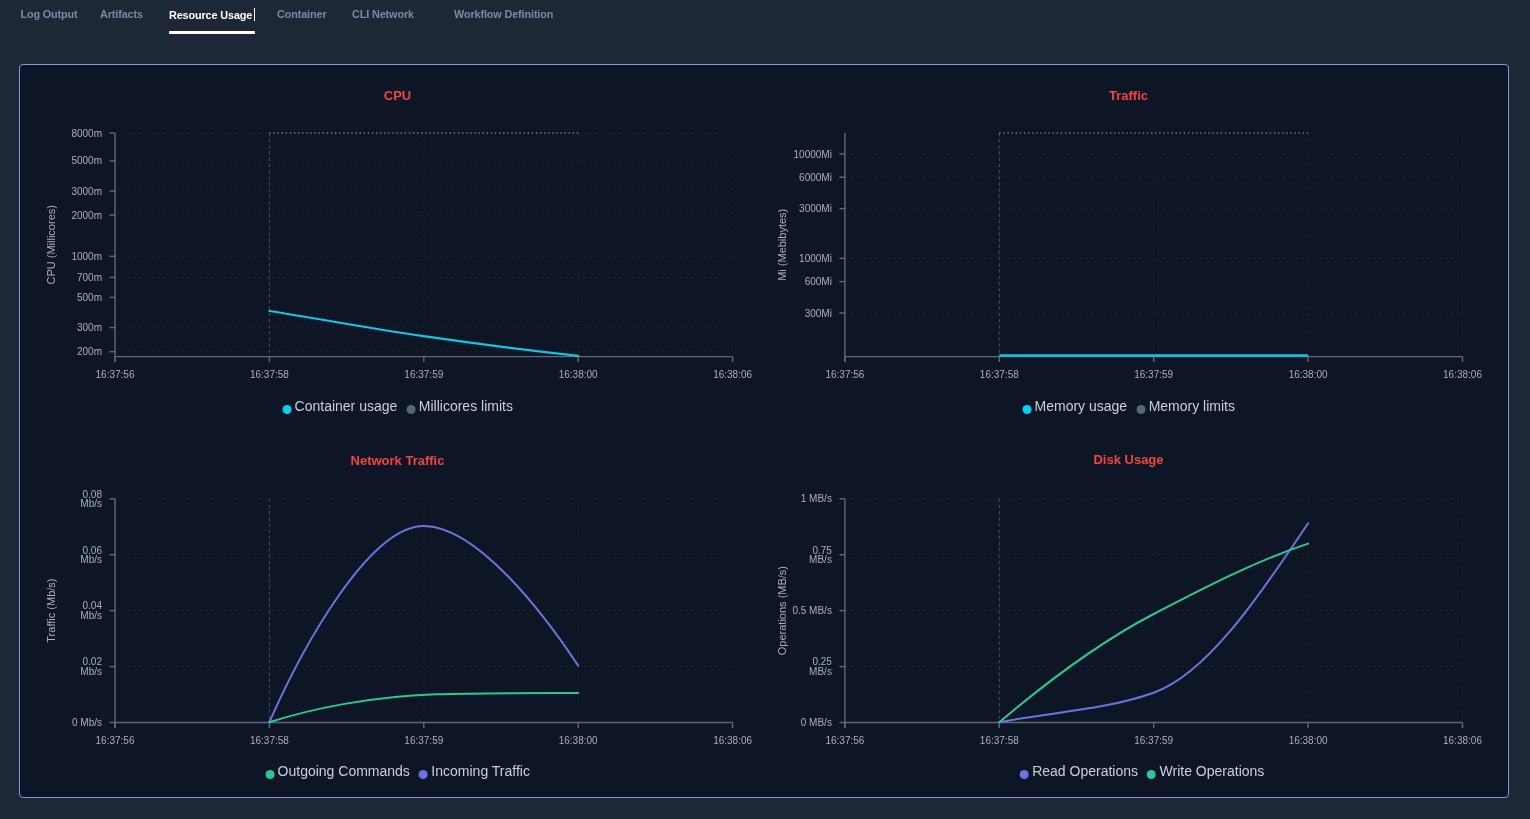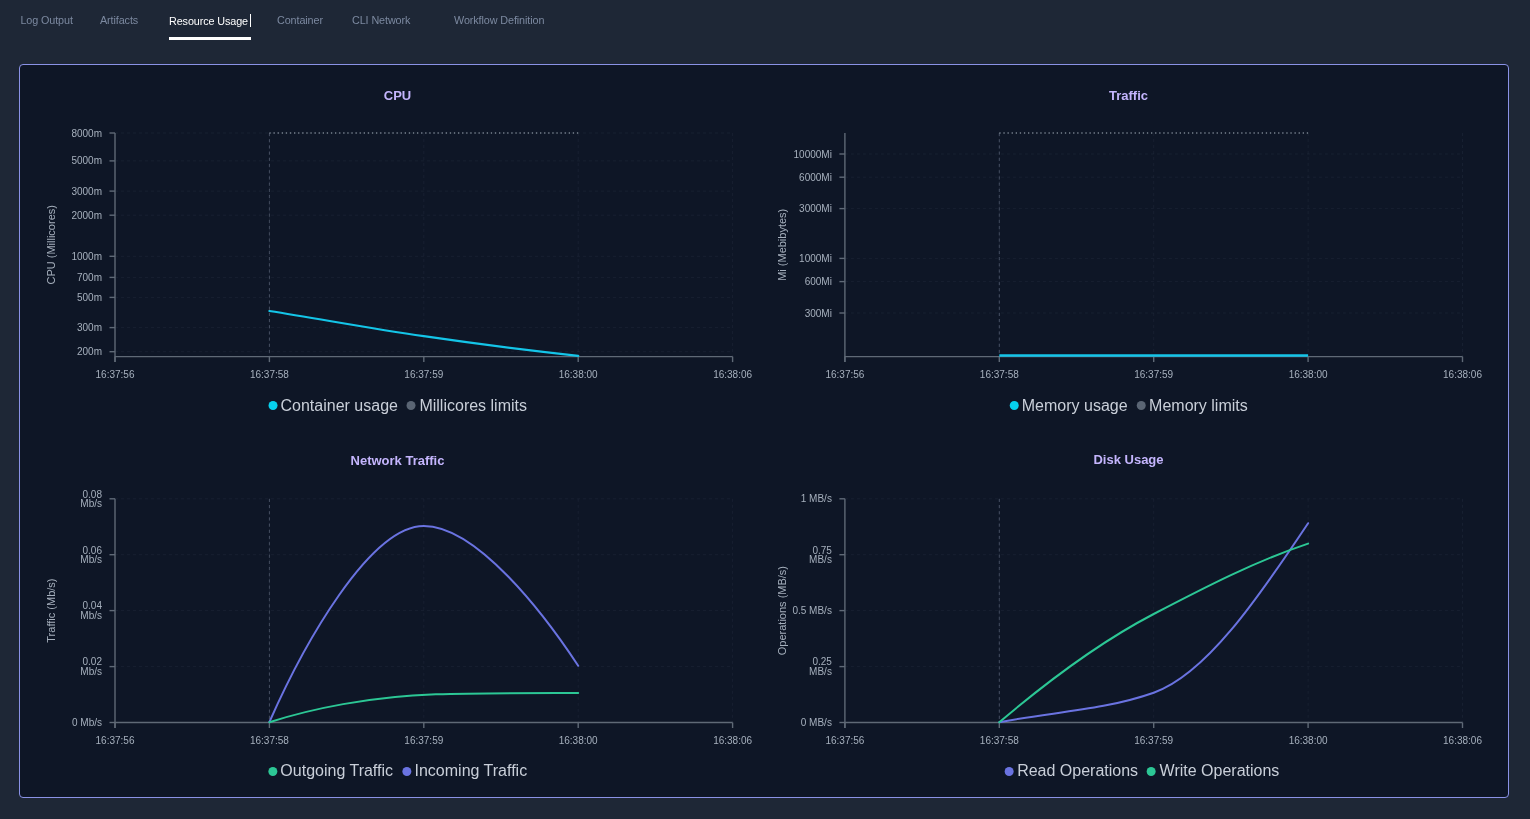--- a/index.html
+++ b/index.html
@@ -1,21 +1,21 @@
 <!DOCTYPE html>
 <html><head><meta charset="utf-8"><style>
 html,body{margin:0;padding:0;width:1530px;height:819px;background:#1e2736;overflow:hidden}
 body{font-family:"Liberation Sans",sans-serif;position:relative}
-.tab{position:absolute;top:14px;font-size:10.8px;font-weight:400;color:#7c89a0;white-space:nowrap;letter-spacing:-0.1px}
+.tab{position:absolute;top:8px;font-size:10.8px;font-weight:700;color:#7c89a0;white-space:nowrap;letter-spacing:-0.1px}
 .tab.active{color:#fff}
 .caret{display:inline-block;width:1.2px;height:13px;background:#fff;vertical-align:-2px;margin-left:2px}
 .uline{position:absolute;left:0;right:0;top:23px;height:2.6px;background:#fff}
 #panel{position:absolute;left:19px;top:64.3px;width:1488px;height:731.3px;background:#0e1626;border:1.3px solid #8a92e6;border-radius:4px}
-.ctitle{position:absolute;transform:translate(-50%,-50%);font-size:13px;font-weight:700;color:#c4b5fd;white-space:nowrap}
-.legend{position:absolute;transform:translate(-50%,-50%);display:flex;align-items:center;white-space:nowrap;font-size:16px;color:#c9cfd9}
+.ctitle{position:absolute;transform:translate(-50%,-50%);font-size:13px;font-weight:700;color:#ef4444;white-space:nowrap}
+.legend{position:absolute;transform:translate(-50%,-50%);display:flex;align-items:flex-end;white-space:nowrap;font-size:14px;color:#c9cfd9}
 .dot{width:9px;height:9px;border-radius:50%;display:inline-block;margin-right:3.5px}
 .ltx{margin-right:9px}
 .ltx:last-child{margin-right:0}
 </style></head><body>
 
 <span class="tab" style="left:20.4px">Log Output</span>
 <span class="tab" style="left:100px">Artifacts</span>
 <span class="tab active" style="left:169px">Resource Usage<span class="caret"></span><span class="uline"></span></span>
 <span class="tab" style="left:277px">Container</span>
 <span class="tab" style="left:352px">CLI Network</span>
@@ -193,21 +193,21 @@
     <span class="ltx">Millicores limits</span>
   </div>
 <div class="legend" style="left:1128.5px;top:405.8px">
     <span class="dot" style="background:#06d0ee"></span>
     <span class="ltx">Memory usage</span>
     <span class="dot" style="background:#5a6574"></span>
     <span class="ltx">Memory limits</span>
   </div>
 <div class="legend" style="left:397.5px;top:771.2px">
     <span class="dot" style="background:#2cc795"></span>
-    <span class="ltx">Outgoing Traffic</span>
+    <span class="ltx">Outgoing Commands</span>
     <span class="dot" style="background:#6a73e1"></span>
     <span class="ltx">Incoming Traffic</span>
   </div>
 <div class="legend" style="left:1142px;top:771.2px">
     <span class="dot" style="background:#6a73e1"></span>
     <span class="ltx">Read Operations</span>
     <span class="dot" style="background:#2cc795"></span>
     <span class="ltx">Write Operations</span>
   </div>
 

